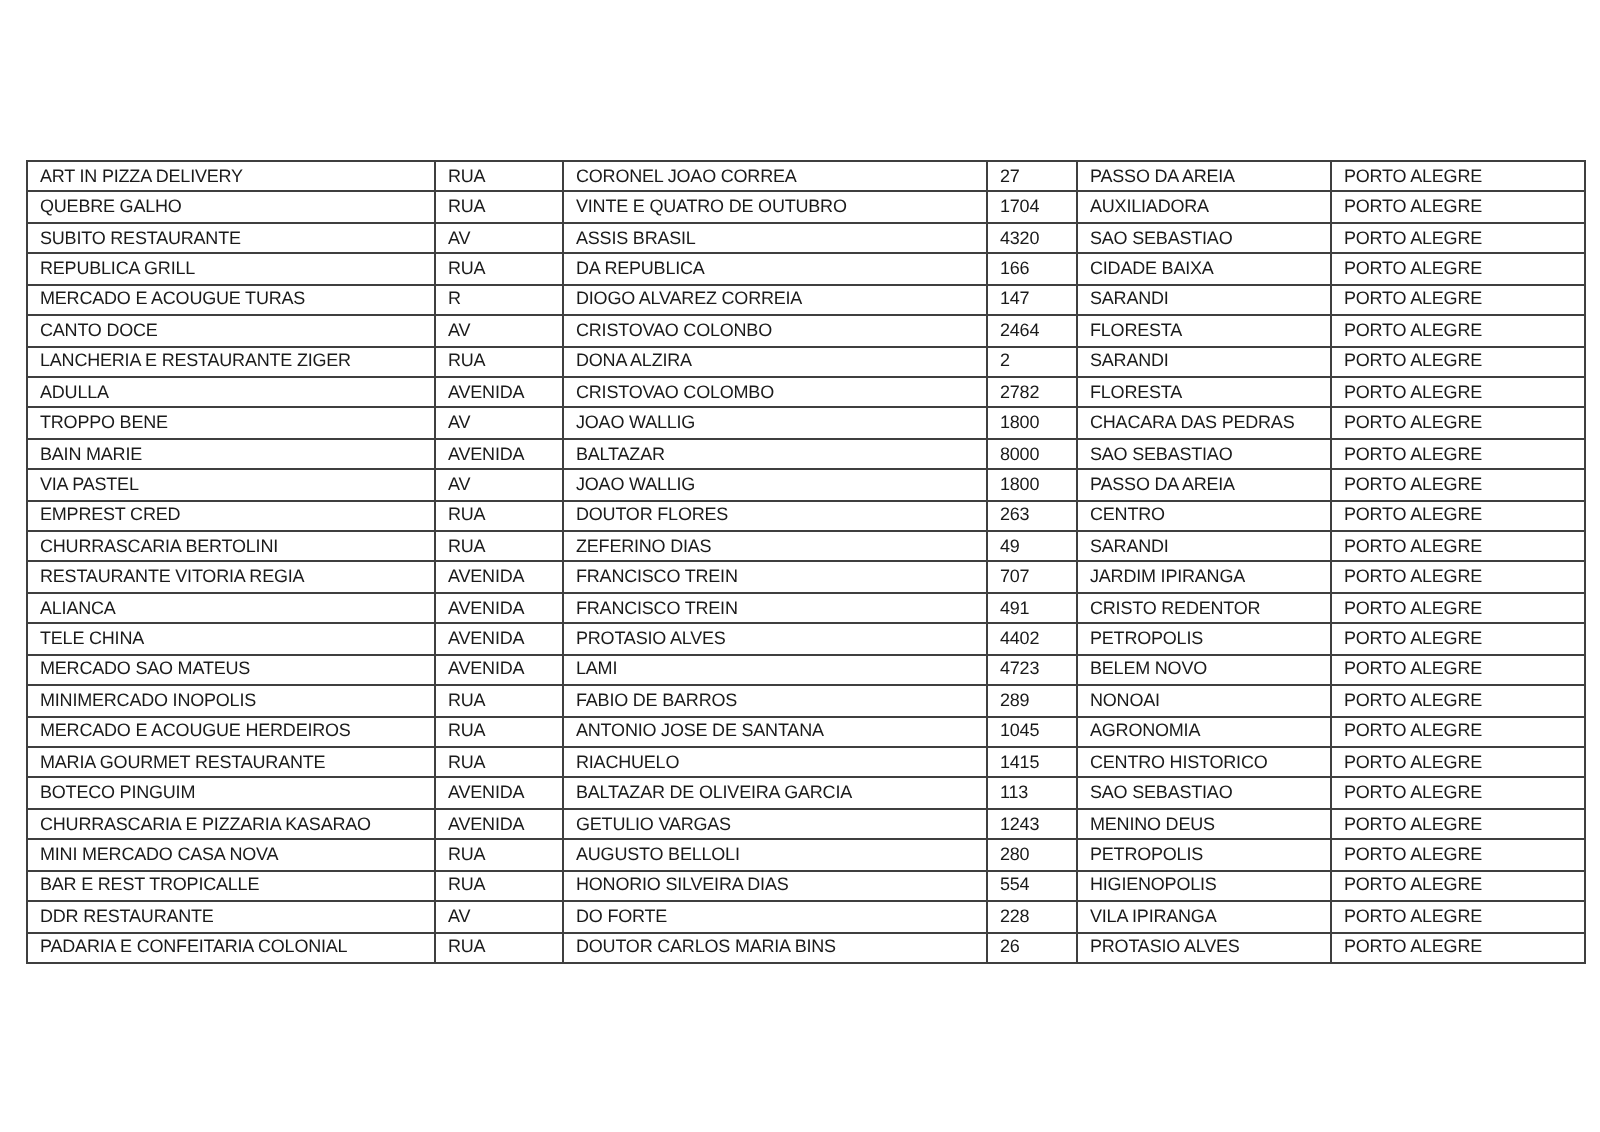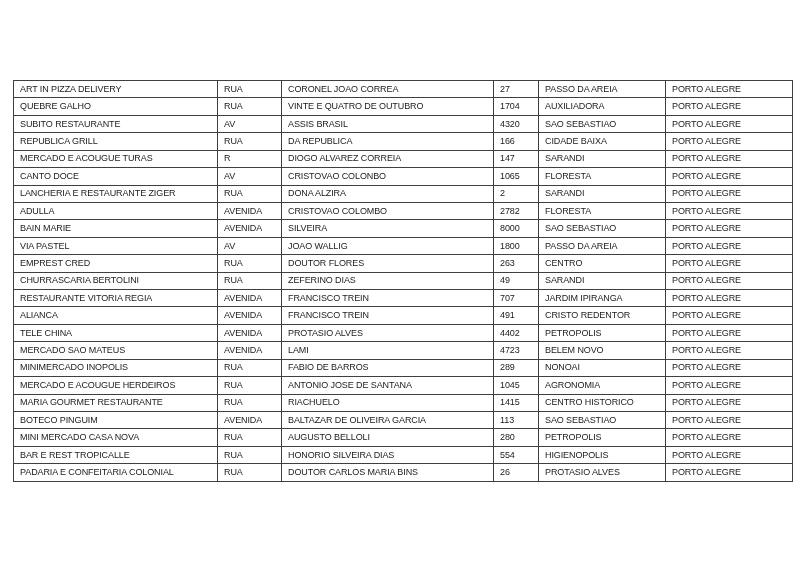--- a/index.html
+++ b/index.html
@@ -97,44 +97,52 @@
           <td>R</td>
           <td>DIOGO ALVAREZ CORREIA</td>
           <td>147</td>
           <td>SARANDI</td>
           <td>PORTO ALEGRE</td>
         </tr>
         <tr>
           <td>CANTO DOCE</td>
           <td>AV</td>
           <td>CRISTOVAO COLONBO</td>
-          <td>1065</td>
+          <td>2464</td>
           <td>FLORESTA</td>
           <td>PORTO ALEGRE</td>
         </tr>
         <tr>
           <td>LANCHERIA E RESTAURANTE ZIGER</td>
           <td>RUA</td>
           <td>DONA ALZIRA</td>
           <td>2</td>
           <td>SARANDI</td>
           <td>PORTO ALEGRE</td>
         </tr>
         <tr>
           <td>ADULLA</td>
           <td>AVENIDA</td>
           <td>CRISTOVAO COLOMBO</td>
           <td>2782</td>
           <td>FLORESTA</td>
           <td>PORTO ALEGRE</td>
         </tr>
         <tr>
+          <td>TROPPO BENE</td>
+          <td>AV</td>
+          <td>JOAO WALLIG</td>
+          <td>1800</td>
+          <td>CHACARA DAS PEDRAS</td>
+          <td>PORTO ALEGRE</td>
+        </tr>
+        <tr>
           <td>BAIN MARIE</td>
           <td>AVENIDA</td>
-          <td>SILVEIRA</td>
+          <td>BALTAZAR</td>
           <td>8000</td>
           <td>SAO SEBASTIAO</td>
           <td>PORTO ALEGRE</td>
         </tr>
         <tr>
           <td>VIA PASTEL</td>
           <td>AV</td>
           <td>JOAO WALLIG</td>
           <td>1800</td>
           <td>PASSO DA AREIA</td>
@@ -214,33 +222,49 @@
         </tr>
         <tr>
           <td>BOTECO PINGUIM</td>
           <td>AVENIDA</td>
           <td>BALTAZAR DE OLIVEIRA GARCIA</td>
           <td>113</td>
           <td>SAO SEBASTIAO</td>
           <td>PORTO ALEGRE</td>
         </tr>
         <tr>
+          <td>CHURRASCARIA E PIZZARIA KASARAO</td>
+          <td>AVENIDA</td>
+          <td>GETULIO VARGAS</td>
+          <td>1243</td>
+          <td>MENINO DEUS</td>
+          <td>PORTO ALEGRE</td>
+        </tr>
+        <tr>
           <td>MINI MERCADO CASA NOVA</td>
           <td>RUA</td>
           <td>AUGUSTO BELLOLI</td>
           <td>280</td>
           <td>PETROPOLIS</td>
           <td>PORTO ALEGRE</td>
         </tr>
         <tr>
           <td>BAR E REST TROPICALLE</td>
           <td>RUA</td>
           <td>HONORIO SILVEIRA DIAS</td>
           <td>554</td>
           <td>HIGIENOPOLIS</td>
+          <td>PORTO ALEGRE</td>
+        </tr>
+        <tr>
+          <td>DDR RESTAURANTE</td>
+          <td>AV</td>
+          <td>DO FORTE</td>
+          <td>228</td>
+          <td>VILA IPIRANGA</td>
           <td>PORTO ALEGRE</td>
         </tr>
         <tr>
           <td>PADARIA E CONFEITARIA COLONIAL</td>
           <td>RUA</td>
           <td>DOUTOR CARLOS MARIA BINS</td>
           <td>26</td>
           <td>PROTASIO ALVES</td>
           <td>PORTO ALEGRE</td>
         </tr>

